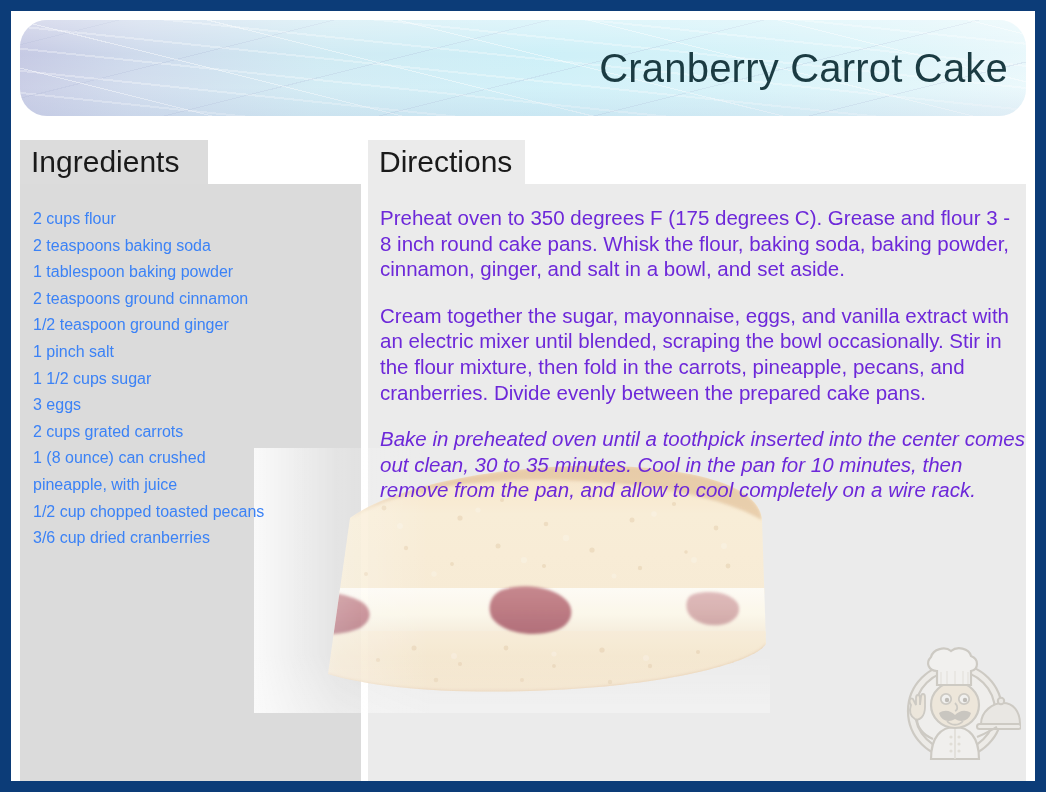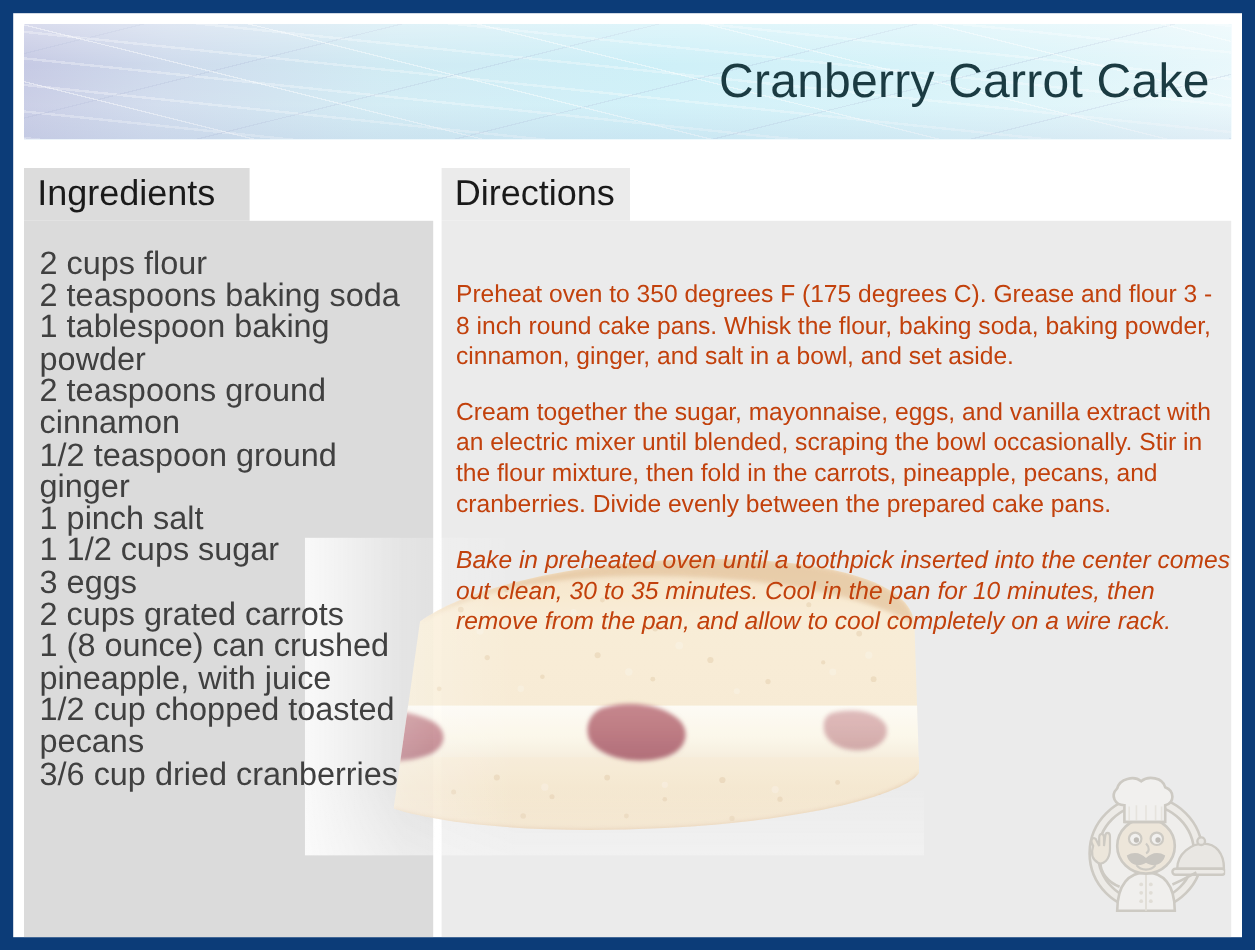--- a/index.html
+++ b/index.html
@@ -42,20 +42,21 @@
       linear-gradient(100deg,
         rgba(196,198,226,0.95) 0%,
         rgba(206,216,235,0.9) 12%,
         rgba(208,234,243,0.85) 30%,
         rgba(205,240,248,0.85) 52%,
         rgba(214,243,249,0.85) 72%,
         rgba(226,246,250,0.85) 88%,
         rgba(236,249,252,0.9) 100%),
       #cfeef7;
     overflow: hidden;
+    border-radius: 27px;
   }
   #banner .weave {
     position: absolute;
     inset: 0;
     background-image:
       repeating-linear-gradient(14deg, rgba(255,255,255,0.45) 0px, rgba(255,255,255,0.45) 1px, rgba(255,255,255,0) 1px, rgba(255,255,255,0) 46px),
       repeating-linear-gradient(-14deg, rgba(160,170,205,0.20) 0px, rgba(160,170,205,0.20) 1px, rgba(255,255,255,0) 1px, rgba(255,255,255,0) 52px),
       repeating-linear-gradient(6deg, rgba(255,255,255,0.30) 0px, rgba(255,255,255,0.30) 2px, rgba(255,255,255,0) 2px, rgba(255,255,255,0) 22px);
     pointer-events: none;
   }
@@ -113,37 +114,36 @@
     background: #ebebeb;
   }
 
   
   #ing-list {
     position: absolute;
     left: 22px;
     top: 195px;
     width: 330px;
     z-index: 6;
-    font-size: 27px;
+    font-size: 16px;
     line-height: 26.6px;
-    color: #404040;
+    color: #3b82f6;
   }
   #ing-list .item { white-space: pre-wrap; }
 
   
   #dir-paras {
     position: absolute;
     left: 369px;
     top: 194px;
     width: 645px;
     z-index: 6;
     font-size: 20.5px;
     line-height: 25.6px;
-    color: #c2410c;
-    margin-top: 28px;
+    color: #6d28d9;
   }
   #dir-paras p {
     margin: 0 0 21px 0;
   }
   #dir-paras p:last-child { margin-bottom: 0; font-style: italic; }
 
   
   #cake-wrap {
     position: absolute;
     left: 243px;

